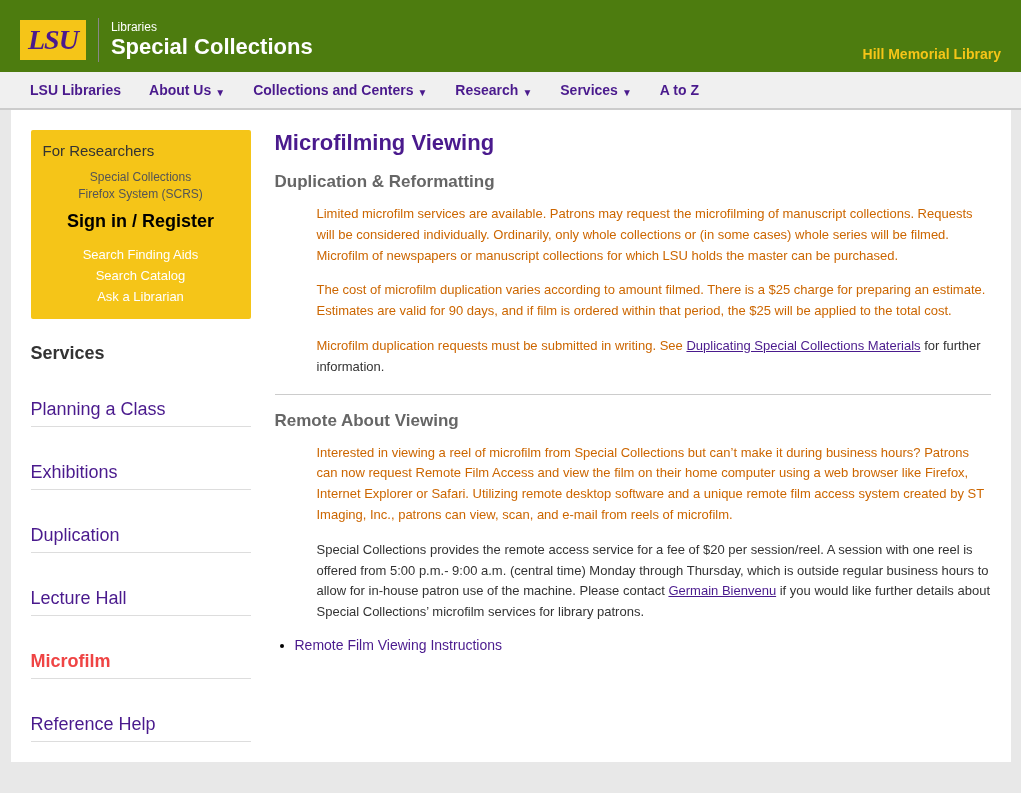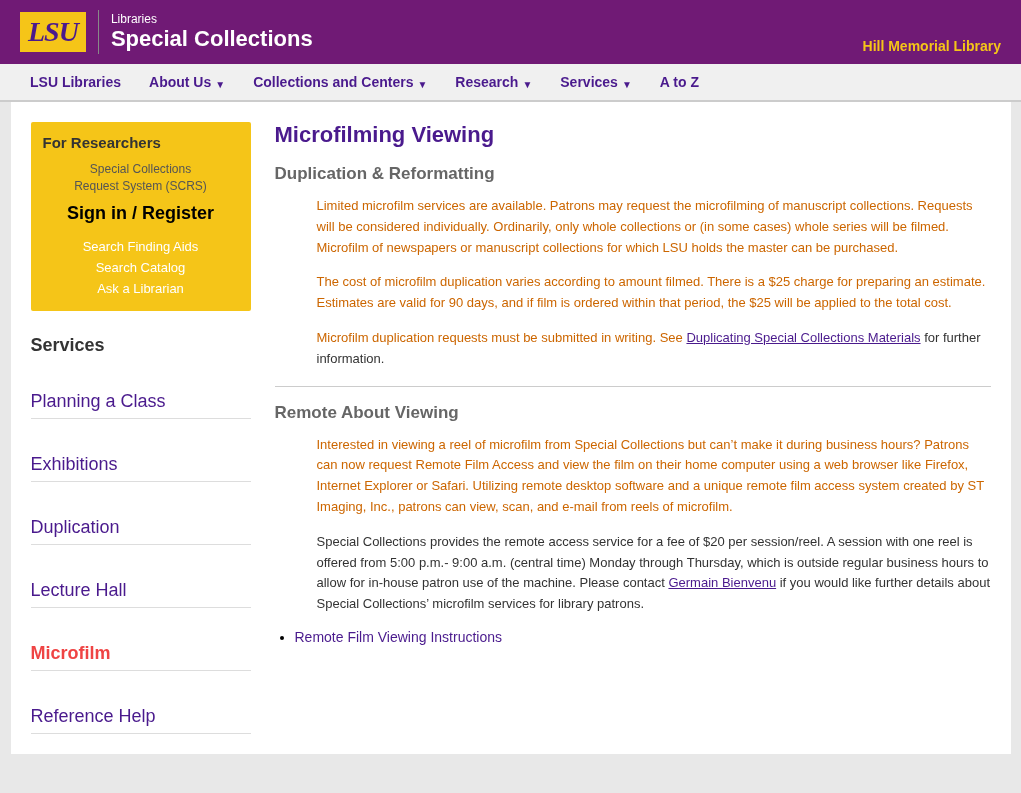--- a/index.html
+++ b/index.html
@@ -1,21 +1,21 @@
 <!DOCTYPE html>
 <html><head>
   <meta charset="utf-8">
   <style>
     * { margin: 0; padding: 0; box-sizing: border-box; }
     body { font-family: Arial, Helvetica, sans-serif; font-size: 14px; background: #e8e8e8; }
 
     
     #header {
-      background-color: #701a75;
-      padding: 10px 20px 10px 20px;
+      background-color: #4d7c0f;
+      padding: 18px 20px 10px 20px;
       display: flex;
       align-items: flex-start;
       justify-content: space-between;
     }
     #header-left { display: flex; align-items: center; gap: 12px; }
     #lsu-logo {
       background: #f5c518;
       color: #4a1a8d;
       font-weight: 900;
       font-size: 28px;
@@ -70,21 +70,21 @@
     #sidebar {
       width: 220px;
       flex-shrink: 0;
     }
     #sidebar-researchers {
       background: #f5c518;
       padding: 12px;
       border-radius: 2px;
     }
     #sidebar-researchers-title {
-      font-weight: bold;
+      font-weight: normal;
       font-size: 15px;
       color: #333;
       margin-bottom: 10px;
     }
     #sidebar-scrs {
       text-align: center;
       font-size: 12px;
       color: #555;
       line-height: 1.4;
       margin-bottom: 6px;
@@ -218,21 +218,21 @@
 </div>
 
 <div id="main-wrapper">
 
   <div id="sidebar">
 
     <div id="sidebar-researchers">
       <div id="sidebar-researchers-title">For Researchers</div>
       <div id="sidebar-scrs">
         <span>Special Collections</span><br>
-        <span>Request System (SCRS)</span>
+        <span>Firefox System (SCRS)</span>
       </div>
       <a id="sidebar-signin" class="sidebar-signin">Sign in / Register</a>
       <a class="sidebar-link">Search Finding Aids</a>
       <a class="sidebar-link">Search Catalog</a>
       <a class="sidebar-link">Ask a Librarian</a>
     </div>
 
     <div id="sidebar-services">
       <div id="sidebar-services-title">Services</div>
       <a class="sidebar-service-link">Planning a Class</a>

